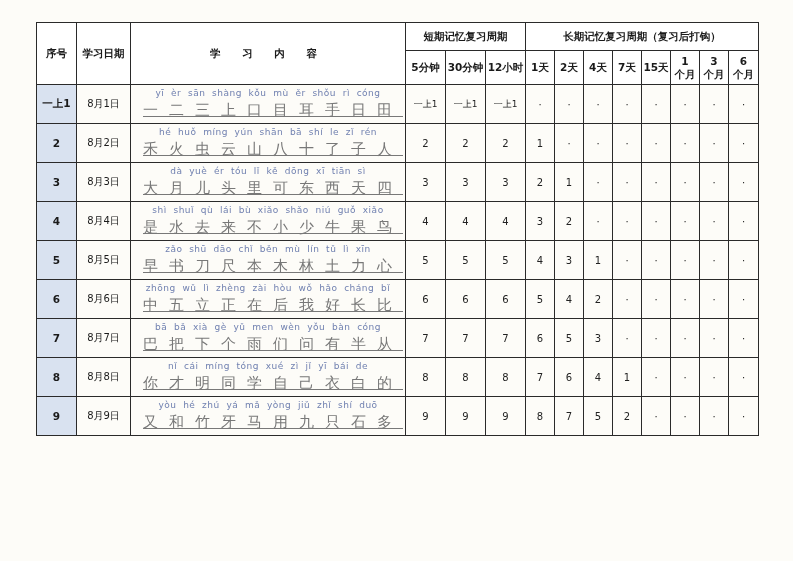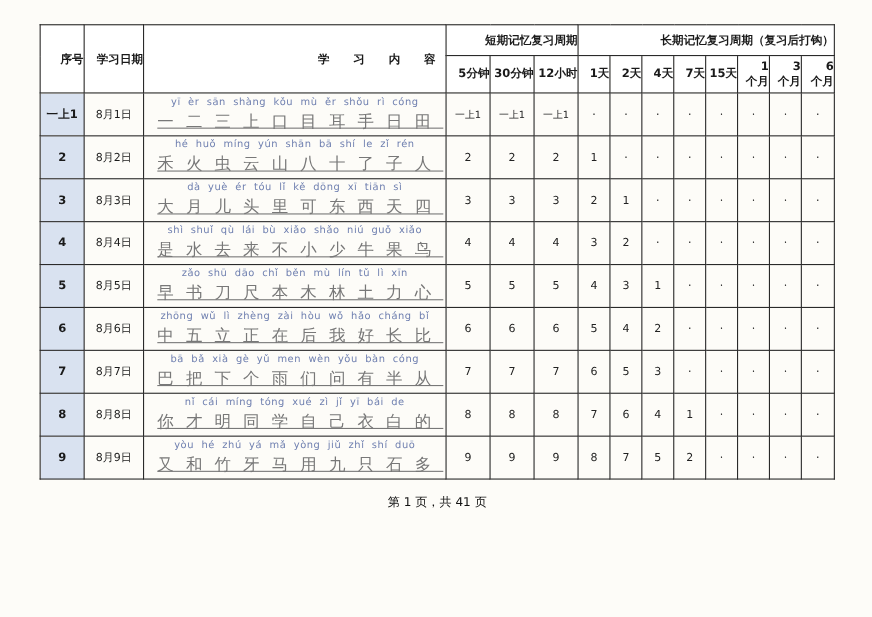--- a/index.html
+++ b/index.html
@@ -18,21 +18,21 @@
   .project-label { letter-spacing:4px; }
   .project-value {
     display:inline-block; margin-left:8px; padding:0 26px 1px 10px;
     border-bottom:1.5px solid #000; letter-spacing:5px; font-style:italic;
   }
   table.plan { width:722px; border-collapse:collapse; table-layout:fixed; }
   .plan th, .plan td {
     border:1px solid #2a2a2a; text-align:center; vertical-align:middle; padding:0;
     overflow:hidden;
   }
-  .plan thead th { font-size:10.5px; font-weight:bold; background:#fff;text-align:right; }
+  .plan thead th { font-size:10.5px; font-weight:bold; background:#fff; }
   .plan thead tr.group-row th { height:28px; }
   .plan thead tr.sub-row th { height:34px; white-space:pre-line; line-height:1.15; }
   th.content-h { letter-spacing:9px; }
   tbody tr { height:39px; }
   td.seq { background:#d9e2f0; font-weight:bold; font-size:10.5px; }
   td.date { font-size:10px;margin-left:20px; }
   td.content { padding:1px 4px; }
   .pinyin {
     font-size:9px; color:#7080b0; white-space:pre; letter-spacing:0.5px;
     line-height:1.4; text-align:center;
@@ -263,14 +263,13 @@
         <td class="val">5</td>
         <td class="val">2</td>
         <td class="val">·</td>
         <td class="val">·</td>
         <td class="val">·</td>
         <td class="val">·</td>
       </tr>
     </tbody>
   </table>
 
-  <div class="footer">第 1 页，共 41 页</div>
 </div>
 
 </body></html>

